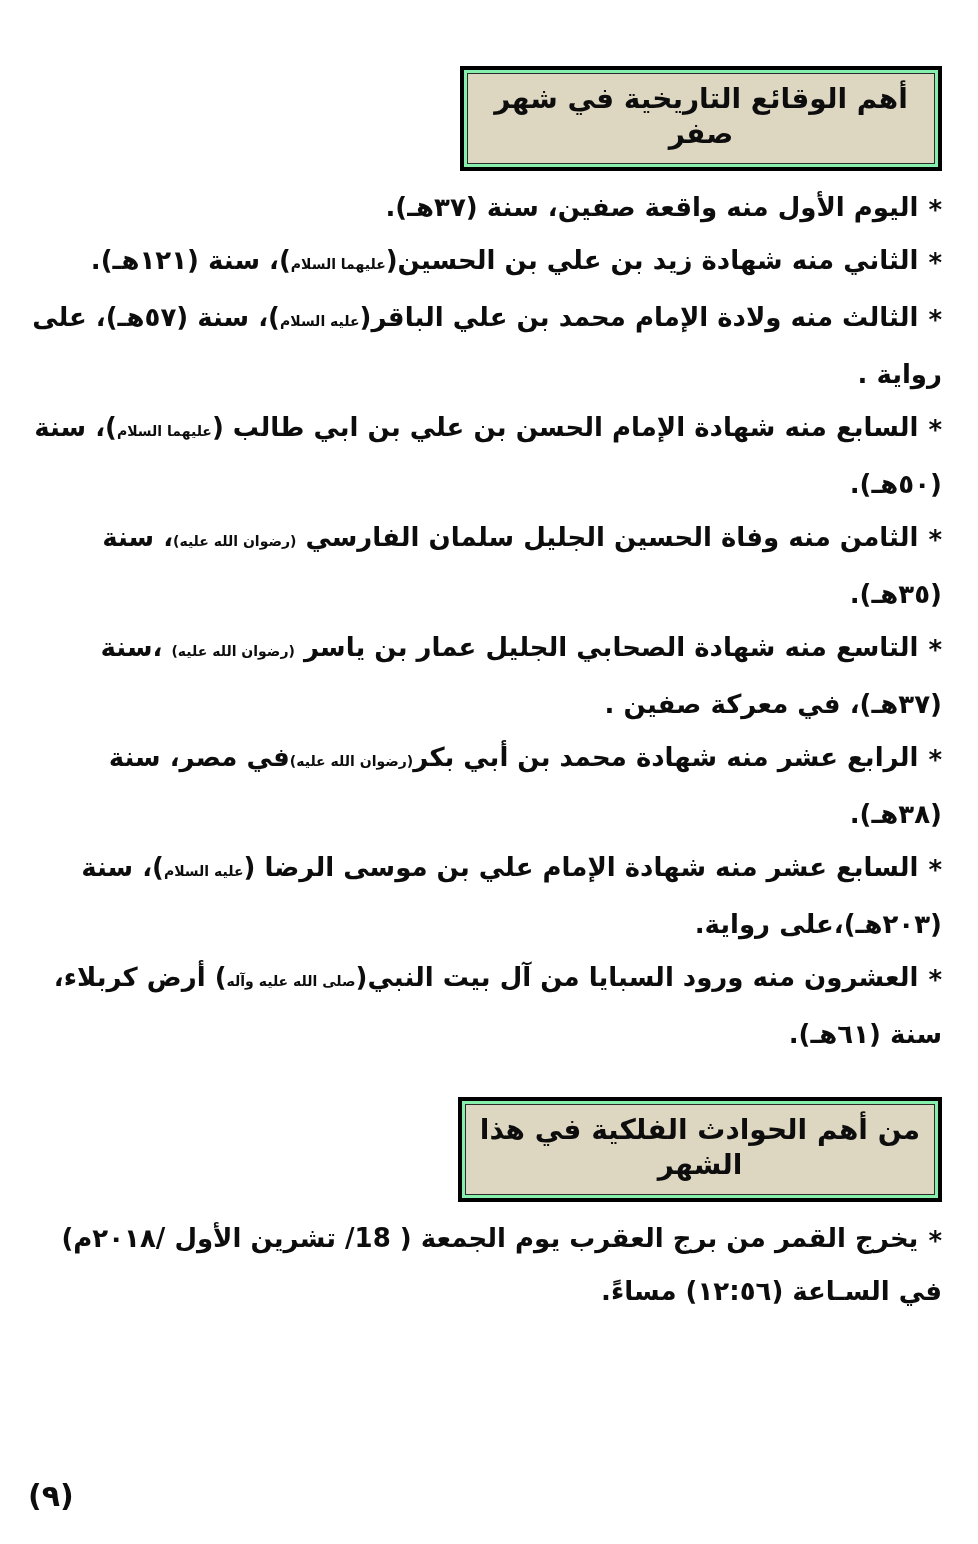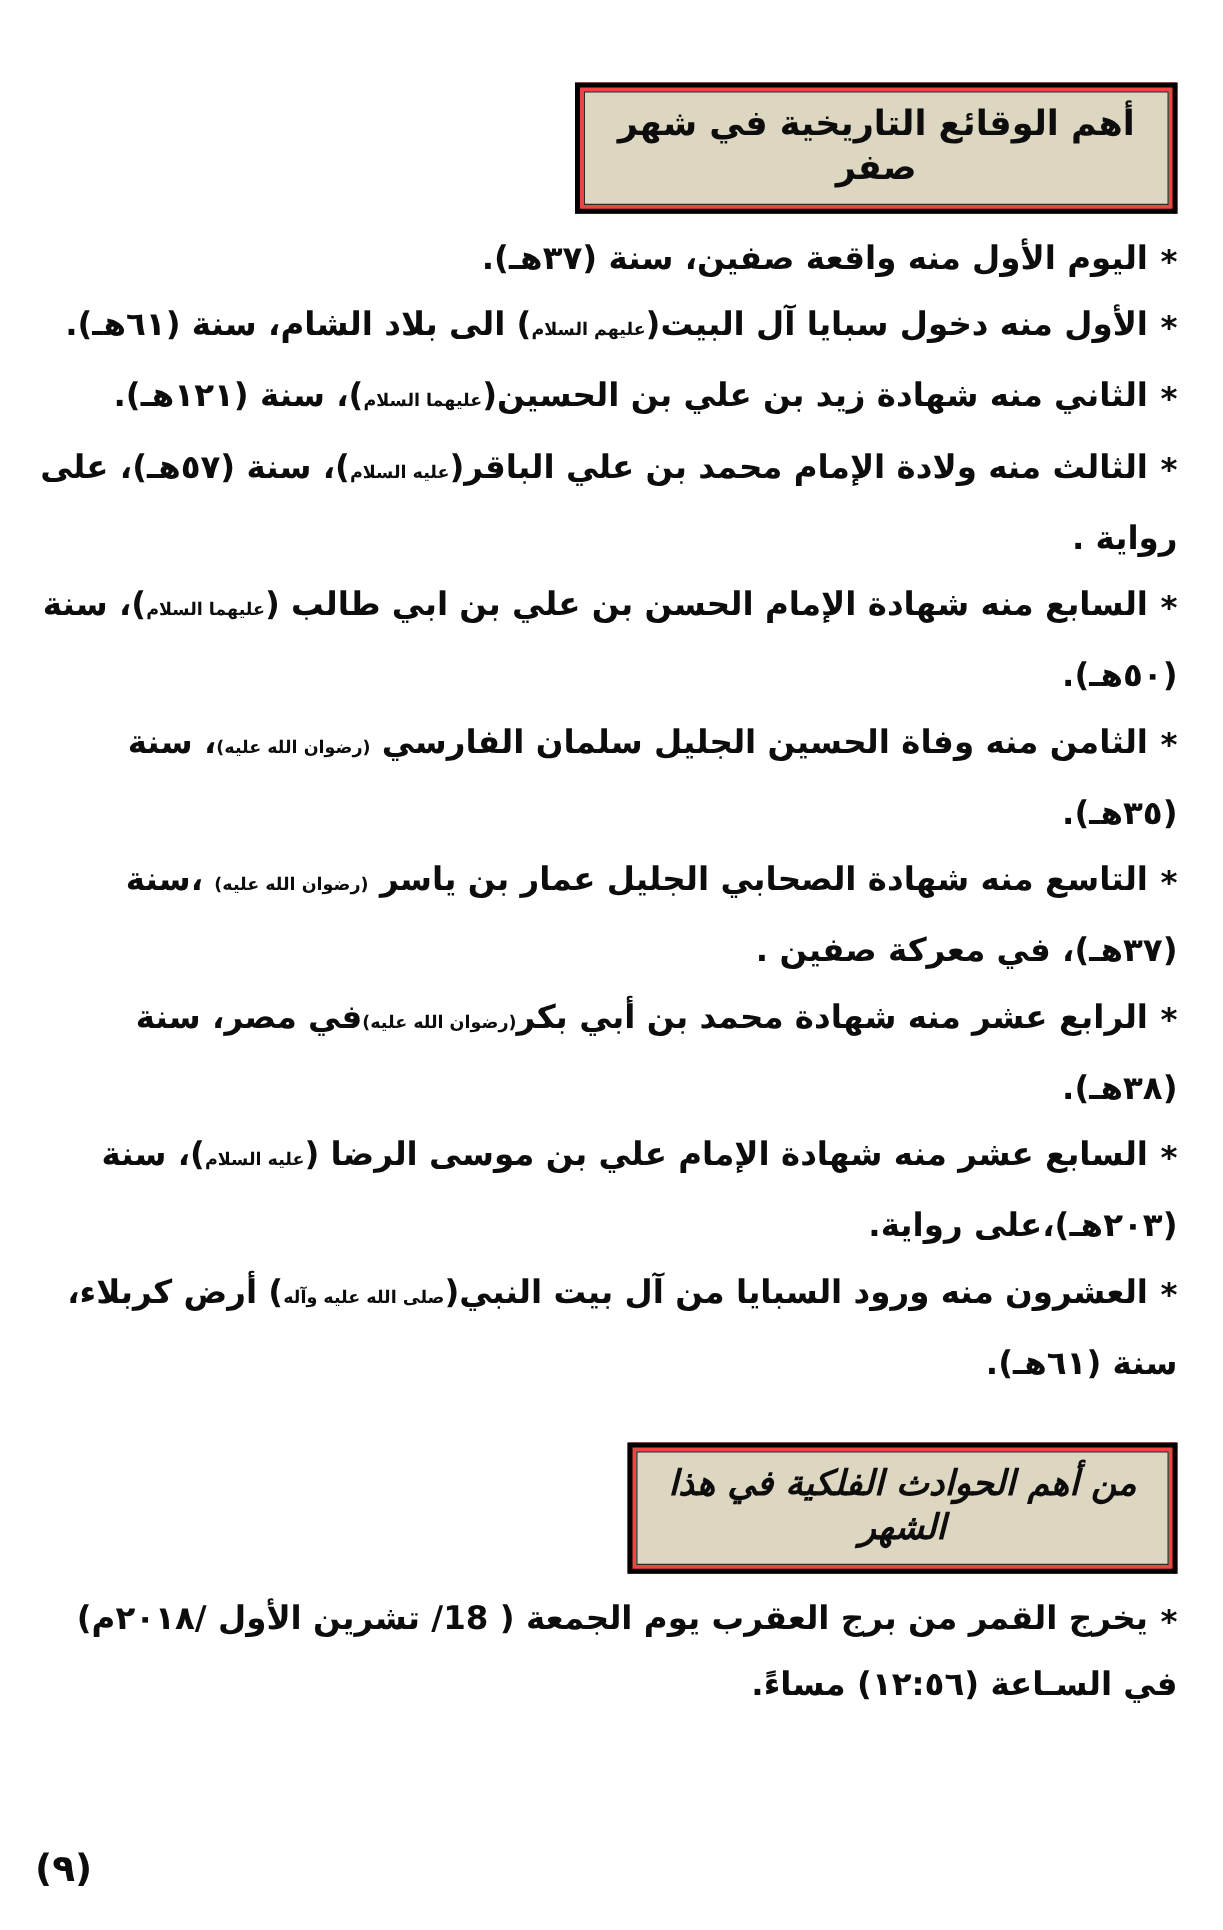--- a/index.html
+++ b/index.html
@@ -15,39 +15,38 @@
   .page{
     position:relative;
     width:978px;height:1544px;
     box-sizing:border-box;
     overflow:hidden;
   }
   
   .hbox{
     box-sizing:border-box;
     border:4px solid #000;
-    background:#ef4444;
+    background:#86efac;
     padding:3px;
   }
   .hbox-inner{
     border:1px solid #2a2a2a;
     background:#ddd7c2;
     text-align:center;
     font-size:28px;
     line-height:1.25;
     padding:7px 6px 12px;
   }
   .hbox-1{
     width:482px;
     margin:66px 36px 0 auto;
   }
   .hbox-2{
-    width:440px;
+    width:484px;
     margin:36px 36px 0 auto;
-    font-style:italic;
   }
   .events{
     margin:10px 36px 0 18px;
     font-size:26px;
     line-height:53px;
     text-align:right;
   }
   .event{display:block;}
   .bullet{
     display:inline-block;
@@ -72,21 +71,20 @@
 <div class="page">
 
   <div class="hbox hbox-1">
     <div class="hbox-inner">
       <span>أهم الوقائع التاريخية في شهر صفر</span>
     </div>
   </div>
 
   <div class="events">
       <div class="event"><span class="bullet">*</span><span>اليوم الأول منه واقعة صفين، سنة (٣٧هـ).</span></div>
-      <div class="event"><span class="bullet">*</span><span>الأول منه دخول سبايا آل البيت(</span><span class="honorific">عليهم السلام</span><span>) الى بلاد الشام، سنة (٦١هـ).</span></div>
       <div class="event"><span class="bullet">*</span><span>الثاني منه شهادة زيد بن علي بن الحسين(</span><span class="honorific">عليهما السلام</span><span>)، سنة (١٢١هـ).</span></div>
       <div class="event"><span class="bullet">*</span><span>الثالث منه ولادة الإمام محمد بن علي الباقر(</span><span class="honorific">عليه السلام</span><span>)، سنة (٥٧هـ)، على رواية .</span></div>
       <div class="event"><span class="bullet">*</span><span>السابع منه شهادة الإمام الحسن بن علي بن ابي طالب (</span><span class="honorific">عليهما السلام</span><span>)، سنة (٥٠هـ).</span></div>
       <div class="event"><span class="bullet">*</span><span>الثامن منه وفاة الحسين الجليل سلمان الفارسي </span><span class="honorific">(رضوان الله عليه)</span><span>، سنة (٣٥هـ).</span></div>
       <div class="event"><span class="bullet">*</span><span>التاسع منه شهادة الصحابي الجليل عمار بن ياسر </span><span class="honorific">(رضوان الله عليه)</span><span> ،سنة (٣٧هـ)، في معركة صفين .</span></div>
       <div class="event"><span class="bullet">*</span><span>الرابع عشر منه شهادة محمد بن أبي بكر</span><span class="honorific">(رضوان الله عليه)</span><span>في مصر، سنة (٣٨هـ).</span></div>
       <div class="event"><span class="bullet">*</span><span>السابع عشر منه شهادة الإمام علي بن موسى الرضا (</span><span class="honorific">عليه السلام</span><span>)، سنة (٢٠٣هـ)،على رواية.</span></div>
       <div class="event"><span class="bullet">*</span><span>العشرون منه ورود السبايا من آل بيت النبي(</span><span class="honorific">صلى الله عليه وآله</span><span>) أرض كربلاء، سنة (٦١هـ).</span></div>
     </div>
 

